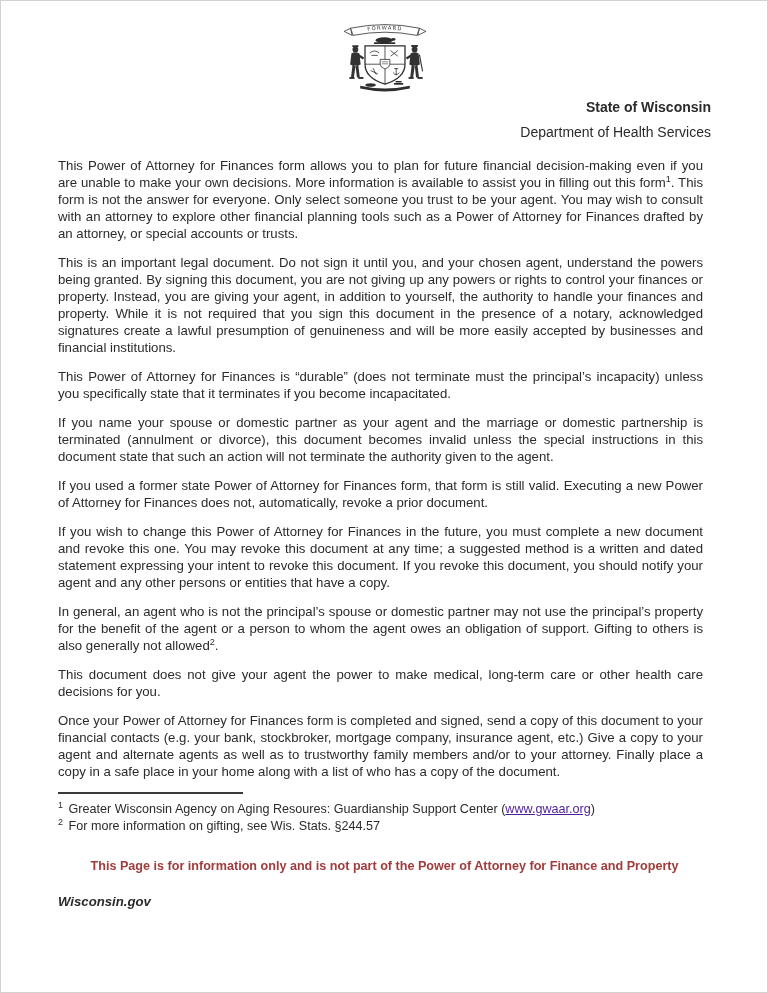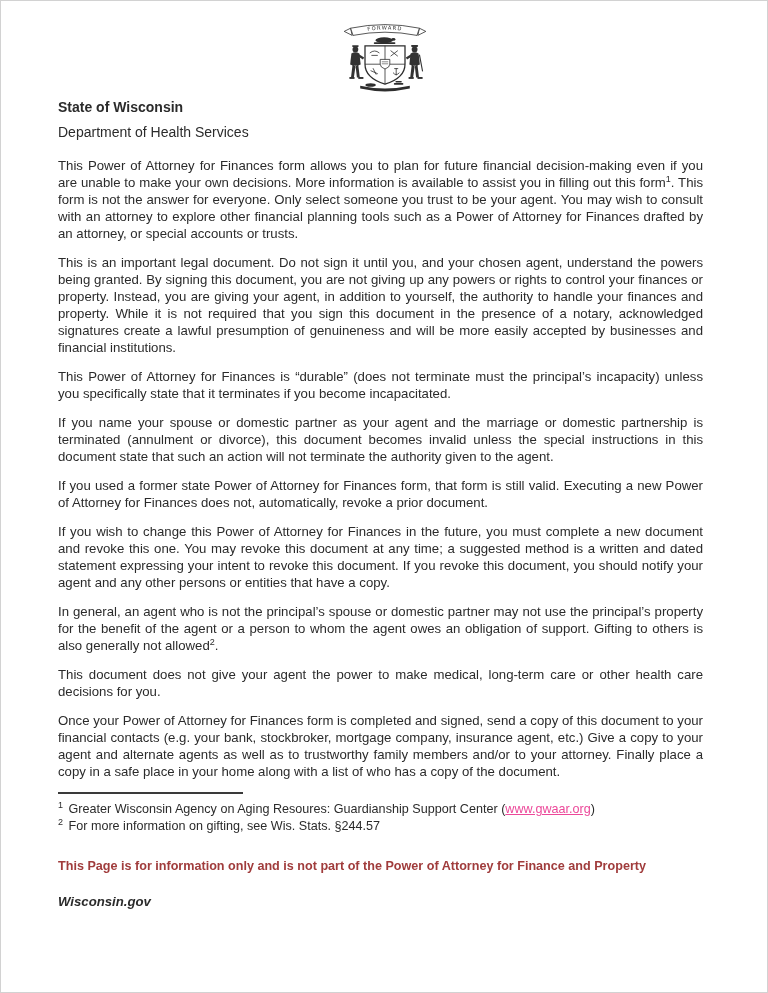--- a/index.html
+++ b/index.html
@@ -8,21 +8,21 @@
     width: 768px;
     height: 993px;
     box-sizing: border-box;
     background: #ffffff;
     border: 1px solid #d2d2d2;
     font-family: "Liberation Sans", sans-serif;
     color: #2b2b2b;
     overflow: hidden;
   }
   .content { padding: 14px 56px 0 57px; }
-  header { text-align: left; }
+  header { text-align: right; }
   .seal { display: block; margin: 2px auto 0; }
   .title { font-weight: bold; font-size: 14px; line-height: 17px; margin-top: 2px; }
   .subtitle { font-size: 14px; line-height: 17px; margin-top: 8px; }
   .body-text { margin-top: 16px; }
   .body-text p {
     font-size: 13.2px;
     line-height: 17px;
     text-align: justify;
     margin: 0 8px 12px 0;
   }
@@ -32,21 +32,21 @@
     border: none;
     border-top: 2px solid #3a3a3a;
     margin: 12px 0 7px 0;
   }
   .footnotes p { font-size: 12.6px; line-height: 17px; margin: 0; }
   .footnotes sup { margin-right: 2px; }
   a.link { text-decoration: underline; cursor: pointer; }
   .notice {
     font-weight: bold;
     font-size: 12.6px;
-    text-align: left;
+    text-align: center;
     margin-top: 24px;
   }
   .site {
     font-weight: bold;
     font-style: italic;
     font-size: 13.2px;
     text-align: left;
     margin-top: 21px;
   }
 </style>
@@ -126,20 +126,20 @@
         <p>If you name your spouse or domestic partner as your agent and the marriage or domestic partnership is terminated (annulment or divorce), this document becomes invalid unless the special instructions in this document state that such an action will not terminate the authority given to the agent.</p>
         <p>If you used a former state Power of Attorney for Finances form, that form is still valid.  Executing a new Power of Attorney for Finances does not, automatically, revoke a prior document.</p>
         <p>If you wish to change this Power of Attorney for Finances in the future, you must complete a new document and revoke this one.  You may revoke this document at any time; a suggested method is a written and dated statement expressing your intent to revoke this document.  If you revoke this document, you should notify your agent and any other persons or entities that have a copy.</p>
         <p>In general, an agent who is not the principal’s spouse or domestic partner may not use the principal’s property for the benefit of the agent or a person to whom the agent owes an obligation of support. Gifting to others is also generally not allowed<sup>2</sup>.</p>
         <p>This document does not give your agent the power to make medical, long-term care or other health care decisions for you.</p>
         <p>Once your Power of Attorney for Finances form is completed and signed, send a copy of this document to your financial contacts (e.g. your bank, stockbroker, mortgage company, insurance agent, etc.)  Give a copy to your agent and alternate agents as well as to trustworthy family members and/or to your attorney.  Finally place a copy in a safe place in your home along with a list of who has a copy of the document.</p>
       </main>
 
     <hr class="footnote-sep">
     <div class="footnotes">
-        <p><sup>1</sup> Greater Wisconsin Agency on Aging Resoures: Guardianship Support Center (<a class="link" href="#" style="color: #ec4899;">www.gwaar.org</a>)</p>
+        <p><sup>1</sup> Greater Wisconsin Agency on Aging Resoures: Guardianship Support Center (<a class="link" href="#" style="color: #4c1d95;">www.gwaar.org</a>)</p>
         <p><sup>2</sup> For more information on gifting, see Wis. Stats. §244.57</p>
       </div>
 
     <div class="notice" style="color: rgb(160, 60, 60);">This Page is for information only and is not part of the Power of Attorney for Finance and Property</div>
     <div class="site">Wisconsin.gov</div>
   </div>
 </div>
 
 </body></html>

